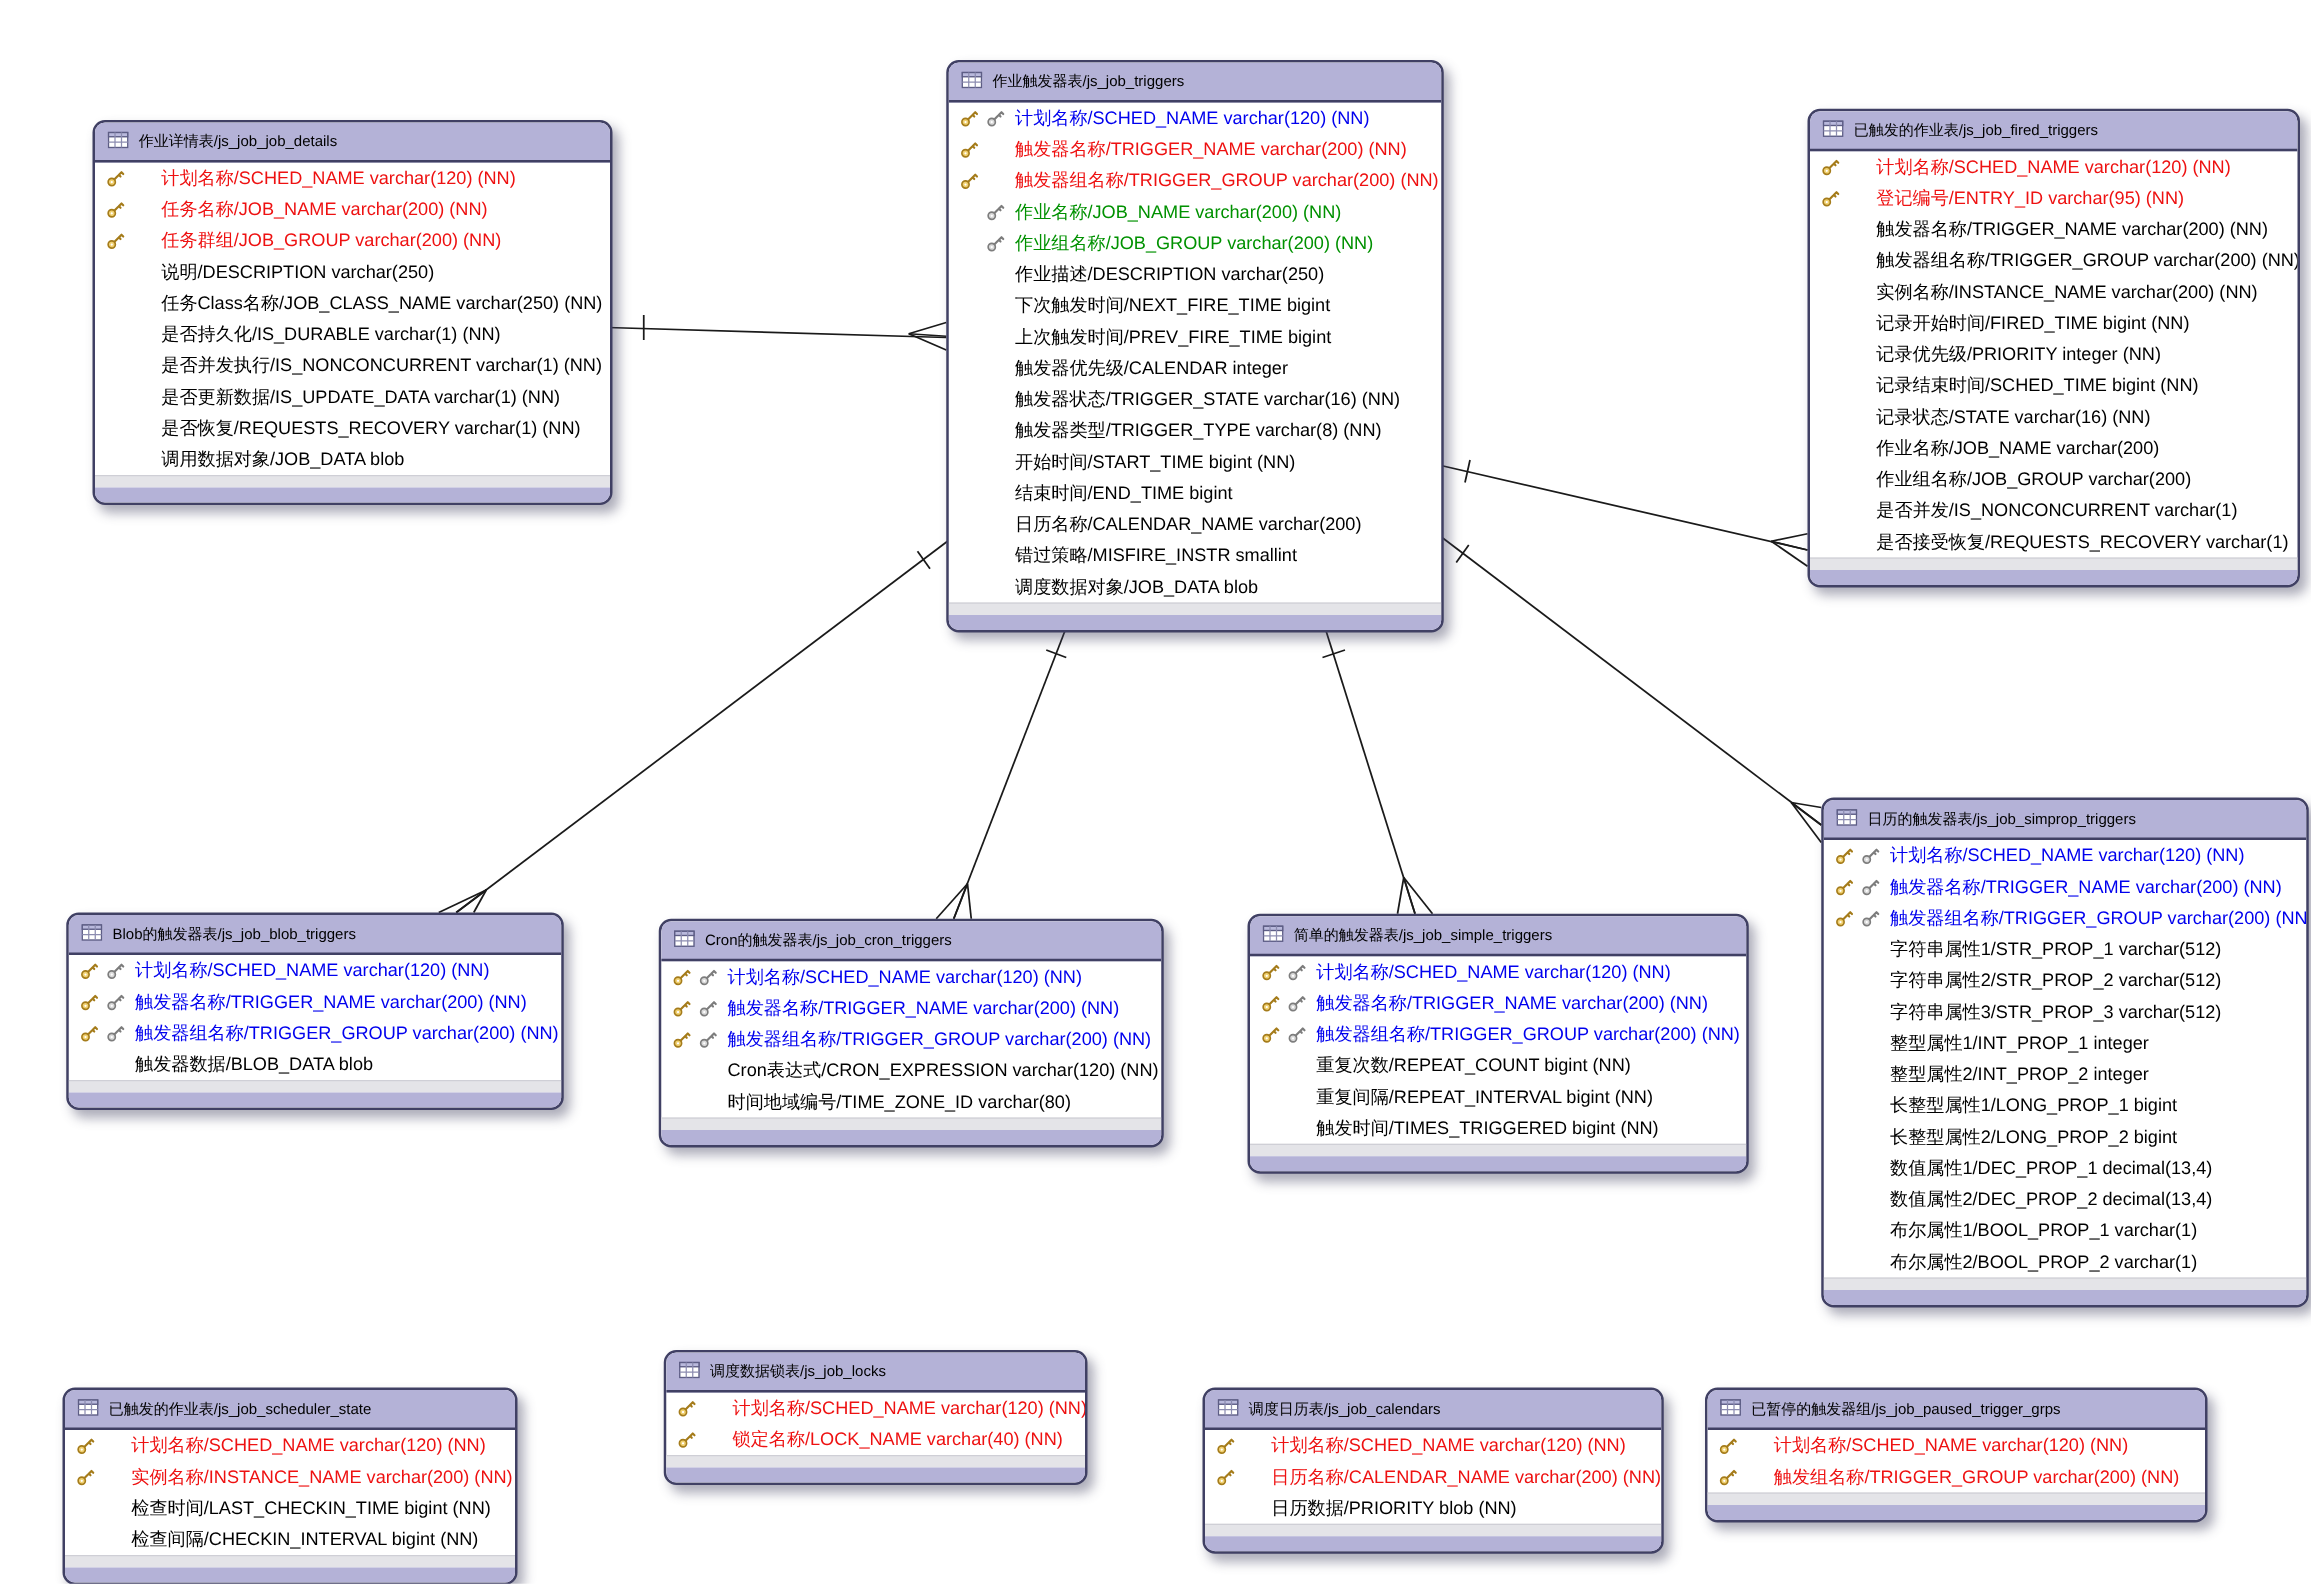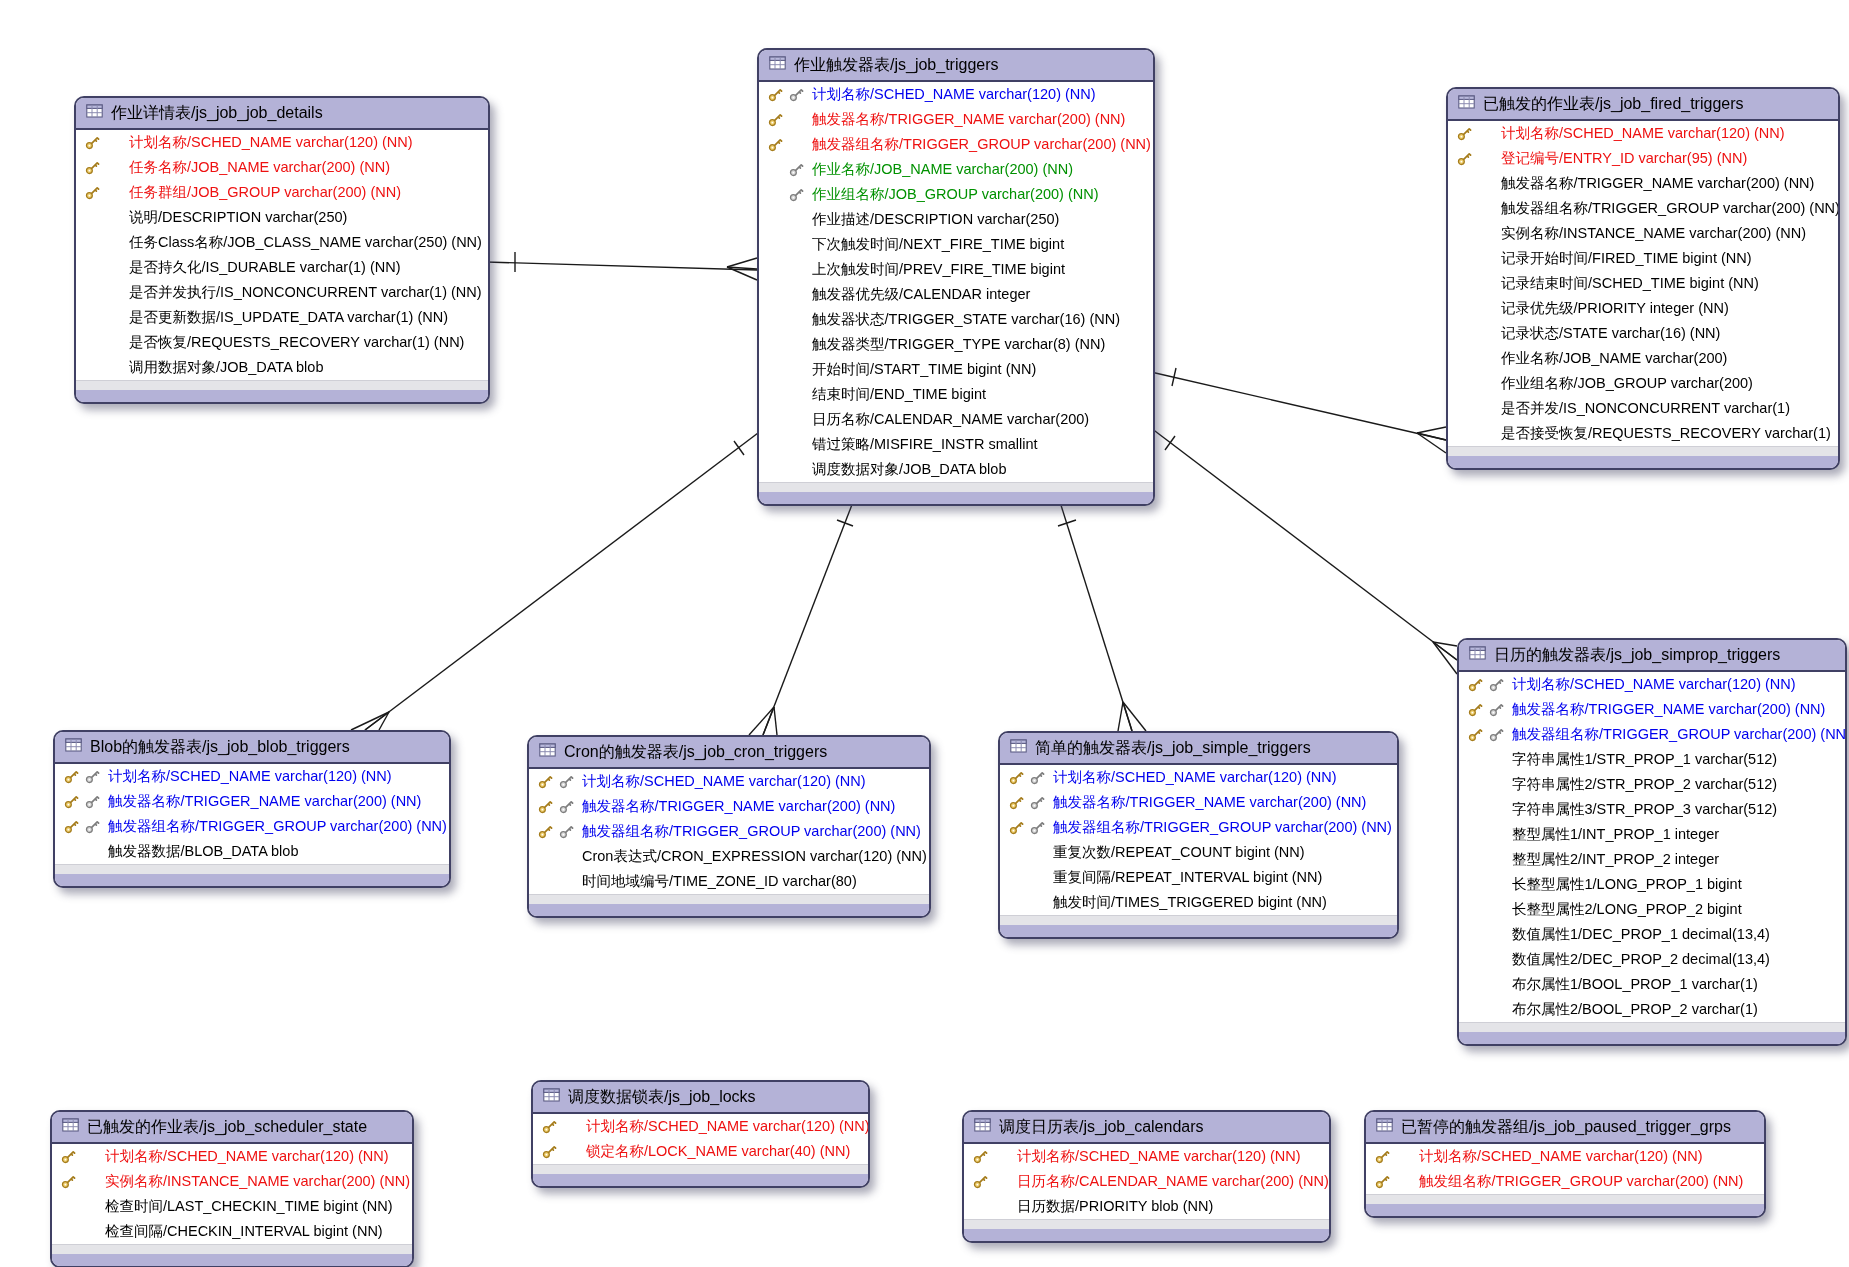--- a/index.html
+++ b/index.html
@@ -2,21 +2,21 @@
 <html><head>
 <meta charset="utf-8">
 <style>
   html,body{margin:0;padding:0;background:#ffffff;}
   .canvas{position:relative;width:1849px;height:1267px;overflow:hidden;
           font-family:"Liberation Sans","DejaVu Sans",sans-serif;}
   #rel-layer{position:absolute;left:0;top:0;width:1849px;height:1267px;}
   .tbl{position:absolute;background:#ffffff;border:2px solid #404064;border-radius:10px;
        box-shadow:5px 6px 9px rgba(70,70,100,.45);overflow:hidden;}
   .tbl-header{display:flex;align-items:center;gap:8px;height:30px;background:#b4b2d7;
-       border-bottom:2px solid #404064;padding:0 10px;font-size:16px;color:#000;}
+       border-bottom:2px solid #404064;padding:0 10px;font-size:12px;color:#000;}
   .tbl-title{white-space:nowrap;}
   .row{display:flex;align-items:center;height:25px;font-size:14.5px;white-space:nowrap;padding-left:6px;}
   .kslot{width:21px;flex:0 0 21px;display:flex;justify-content:center;align-items:center;}
   .ftext{margin-left:5px;}
   .c-red{color:#ee1111;}
   .c-blue{color:#0000ee;}
   .c-green{color:#009100;}
   .c-black{color:#000000;}
   .tbl-gray{height:9px;background:#e4e4e8;border-top:1px solid #cfcfd6;}
   .tbl-footer{height:12px;background:#b4b2d7;}
@@ -332,26 +332,26 @@
           <span class="ftext c-black">实例名称/INSTANCE_NAME varchar(200) (NN)</span>
         </div>
         <div class="row">
           <span class="kslot"></span>
           <span class="kslot"></span>
           <span class="ftext c-black">记录开始时间/FIRED_TIME bigint (NN)</span>
         </div>
         <div class="row">
           <span class="kslot"></span>
           <span class="kslot"></span>
+          <span class="ftext c-black">记录优先级/PRIORITY integer (NN)</span>
+        </div>
+        <div class="row">
+          <span class="kslot"></span>
+          <span class="kslot"></span>
           <span class="ftext c-black">记录结束时间/SCHED_TIME bigint (NN)</span>
-        </div>
-        <div class="row">
-          <span class="kslot"></span>
-          <span class="kslot"></span>
-          <span class="ftext c-black">记录优先级/PRIORITY integer (NN)</span>
         </div>
         <div class="row">
           <span class="kslot"></span>
           <span class="kslot"></span>
           <span class="ftext c-black">记录状态/STATE varchar(16) (NN)</span>
         </div>
         <div class="row">
           <span class="kslot"></span>
           <span class="kslot"></span>
           <span class="ftext c-black">作业名称/JOB_NAME varchar(200)</span>

